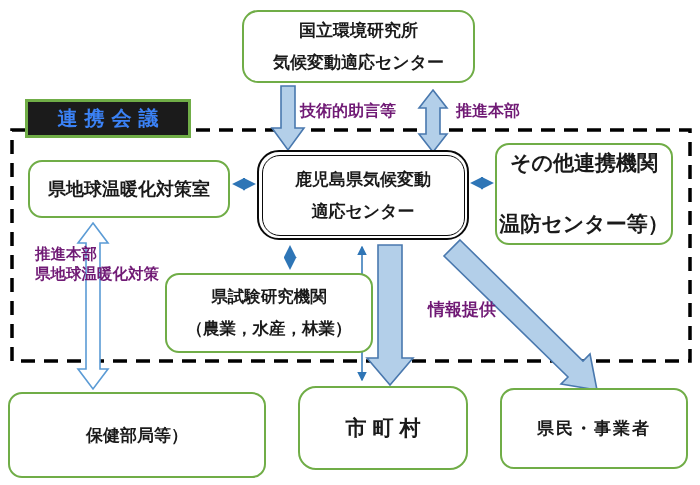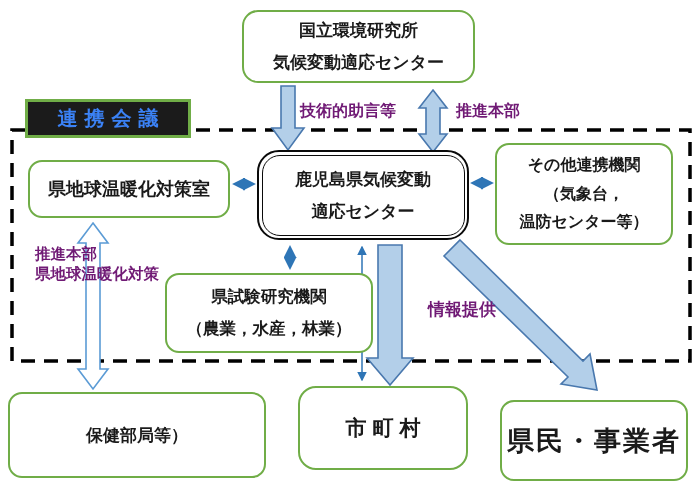--- a/index.html
+++ b/index.html
@@ -26,25 +26,25 @@
     position:absolute;left:257px;top:150px;width:212px;height:90px;box-sizing:border-box;
     border:2.5px solid #0a0a0a;border-radius:22px;background:#fff;z-index:2;
   }
   .center-inner{
     position:absolute;left:2.5px;top:2.5px;right:2.5px;bottom:2.5px;box-sizing:border-box;
     border:1.8px solid #0a0a0a;border-radius:18px;
     display:flex;flex-direction:column;align-items:center;justify-content:center;
     font-weight:600;font-size:17px;line-height:1.9;
   }
   .taisaku{left:28px;top:160px;width:202px;height:58px;font-size:18px;text-align:center;}
-  .sonota{left:495px;top:143px;width:178px;height:102px;font-size:16px;line-height:1.8;}
+  .sonota{left:495px;top:143px;width:178px;height:102px;font-size:21px;line-height:1.8;gap:23px;}
   .shiken{left:145px;top:273px;width:208px;height:80px;font-size:16.5px;line-height:1.95;margin-left:20px;}
   .kankei{left:8px;top:392px;width:258px;height:86px;font-size:17px;line-height:1.9;}
   .shichoson{left:298px;top:386px;width:170px;height:84px;font-size:21px;font-weight:700;letter-spacing:6px;text-indent:6px;border-radius:18px;}
-  .kenmin{left:500px;top:388px;width:188px;height:81px;font-size:27px;font-weight:700;letter-spacing:2px;margin-top:12px;}
+  .kenmin{left:500px;top:388px;width:188px;height:81px;font-size:17px;font-weight:700;letter-spacing:2px;}
   .flabel{
     position:absolute;z-index:4;font-weight:600;font-size:16px;white-space:nowrap;color:#701a75;
   }
   .lbl-advice{left:300px;top:101px;}
   .lbl-share{left:456px;top:101px;}
   .lbl-provide{left:428px;top:298px;font-size:17px;}
   .lbl-hq{left:35px;top:244px;line-height:20px;font-size:15.5px;}
   .lbl-hq span{display:block;}
 </style>
 </head>
@@ -95,21 +95,20 @@
       <span>適応センター</span>
     </div>
   </div>
 
   <div class="gbox taisaku">
     <span>県地球温暖化対策室</span>
   </div>
 
   <div class="gbox sonota">
     <span>その他連携機関</span>
-    <span>（気象台，</span>
     <span>温防センター等）</span>
   </div>
 
   <div class="gbox shiken">
     <span>県試験研究機関</span>
     <span>（農業，水産，林業）</span>
   </div>
 
   <div class="gbox kankei">
     <span>保健部局等）</span>

